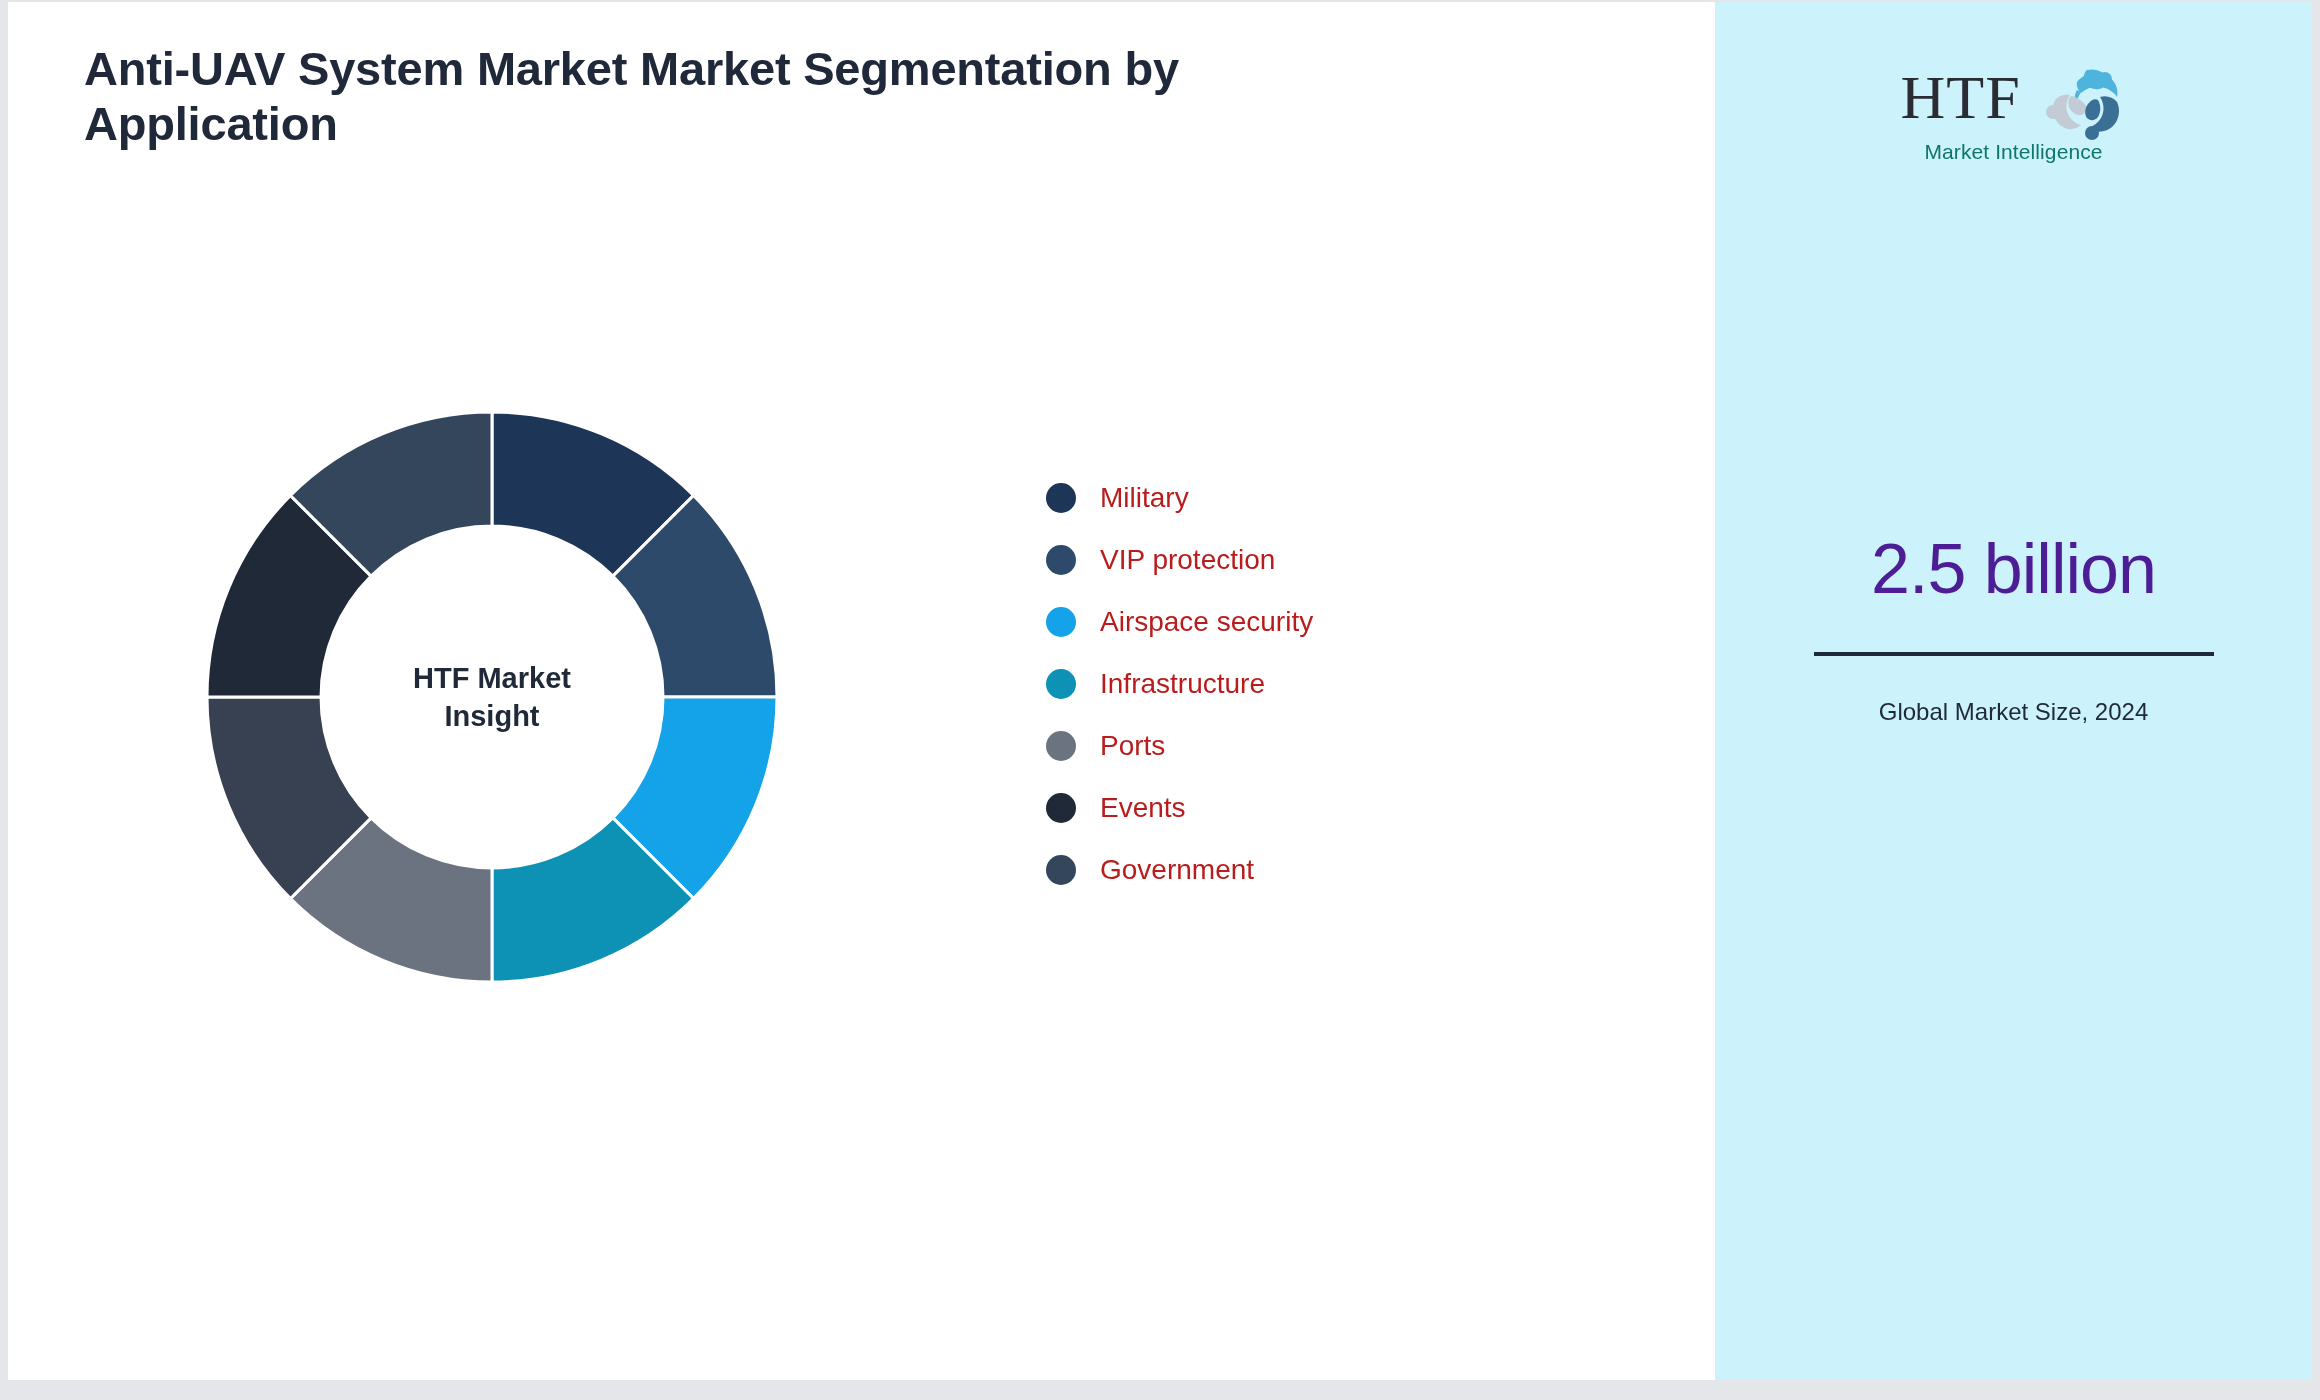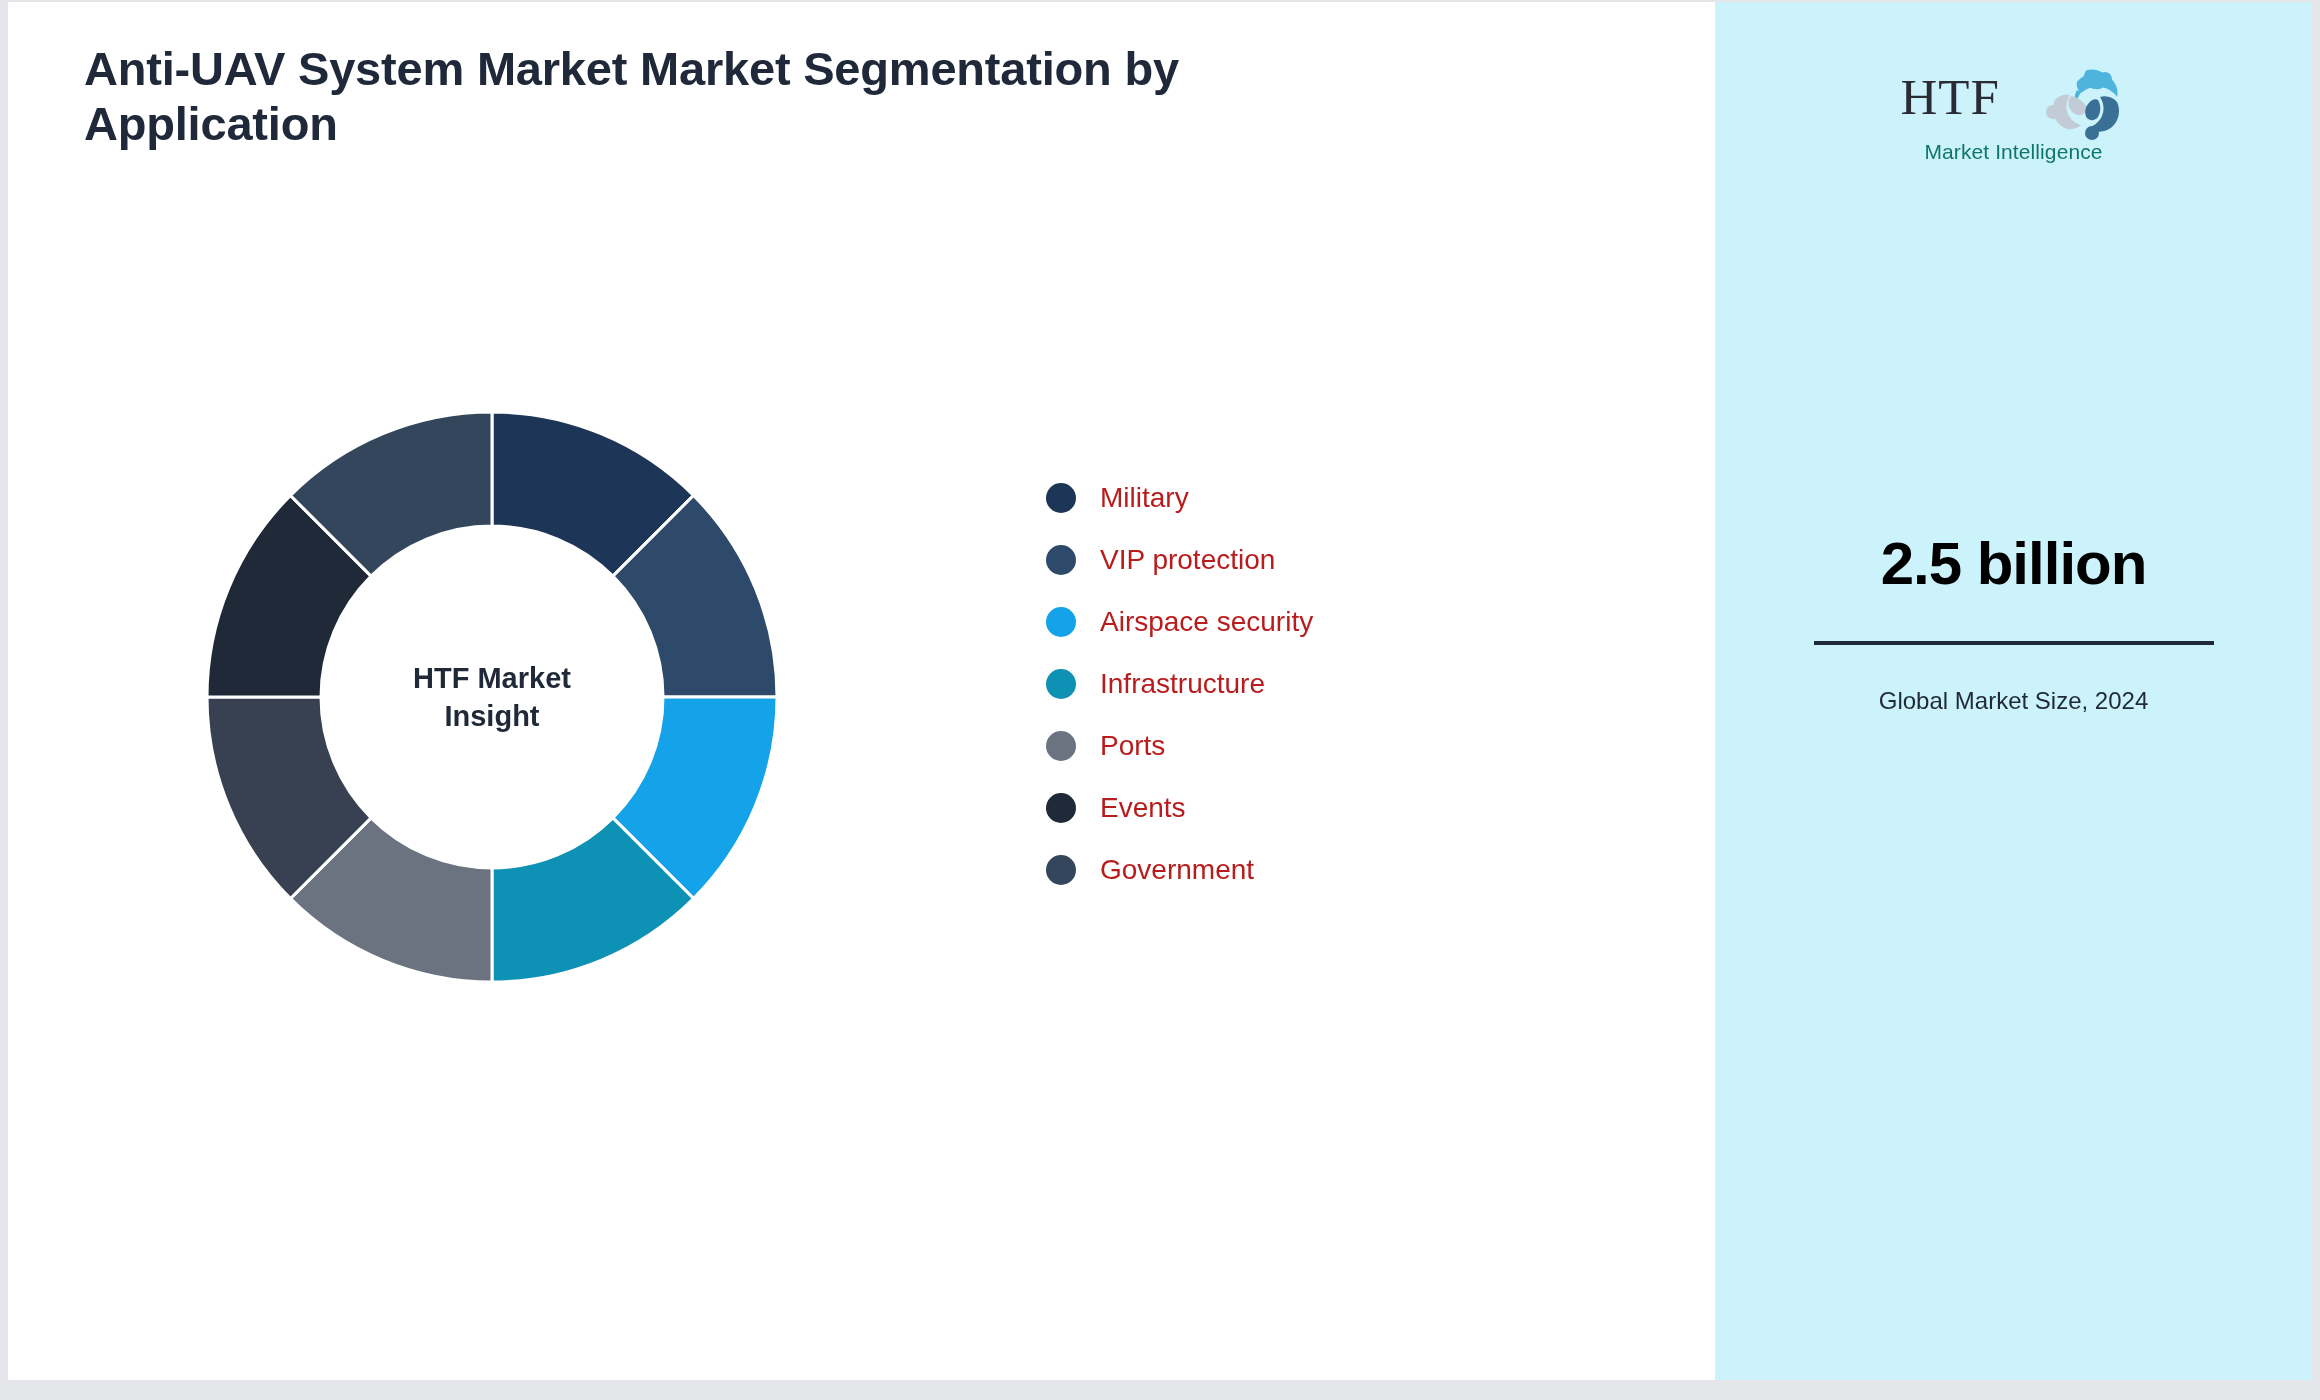--- a/index.html
+++ b/index.html
@@ -128,21 +128,21 @@
   .logo-row {
     position: relative;
     width: 230px;
     height: 76px;
   }
   .logo-htf {
     position: absolute;
     left: 2px;
     top: 2px;
     font-family: "Liberation Serif", serif;
-    font-size: 51px;
+    font-size: 62px;
     line-height: 62px;
     color: #2b2b33;
     letter-spacing: 1px;
   }
   .logo-mark {
     position: absolute;
     right: 0px;
     top: 0px;
     width: 86px;
     height: 76px;
@@ -160,24 +160,24 @@
 
   .stat-block {
     position: absolute;
     top: 530px;
     left: 50%;
     transform: translateX(-50%);
     width: 420px;
     text-align: center;
   }
   .stat-value {
-    font-size: 60px;
-    font-weight: bold;
+    font-size: 70px;
+    font-weight: normal;
     line-height: 1.08;
-    color: #000000;
+    color: #4c1d95;
     letter-spacing: -1px;
   }
   .stat-rule {
     width: 400px;
     height: 4px;
     background: #1f2937;
     margin: 44px auto 0 auto;
   }
   .stat-caption {
     margin-top: 40px;

